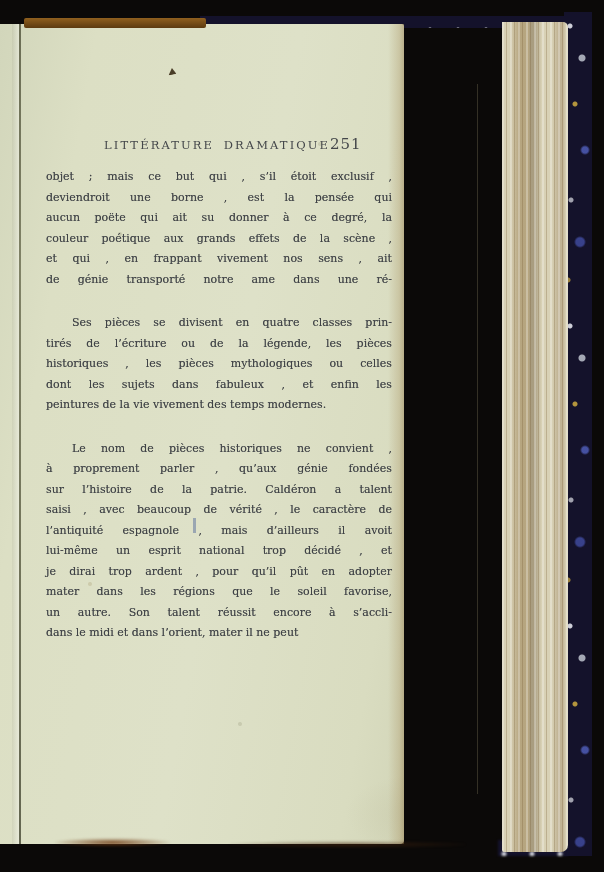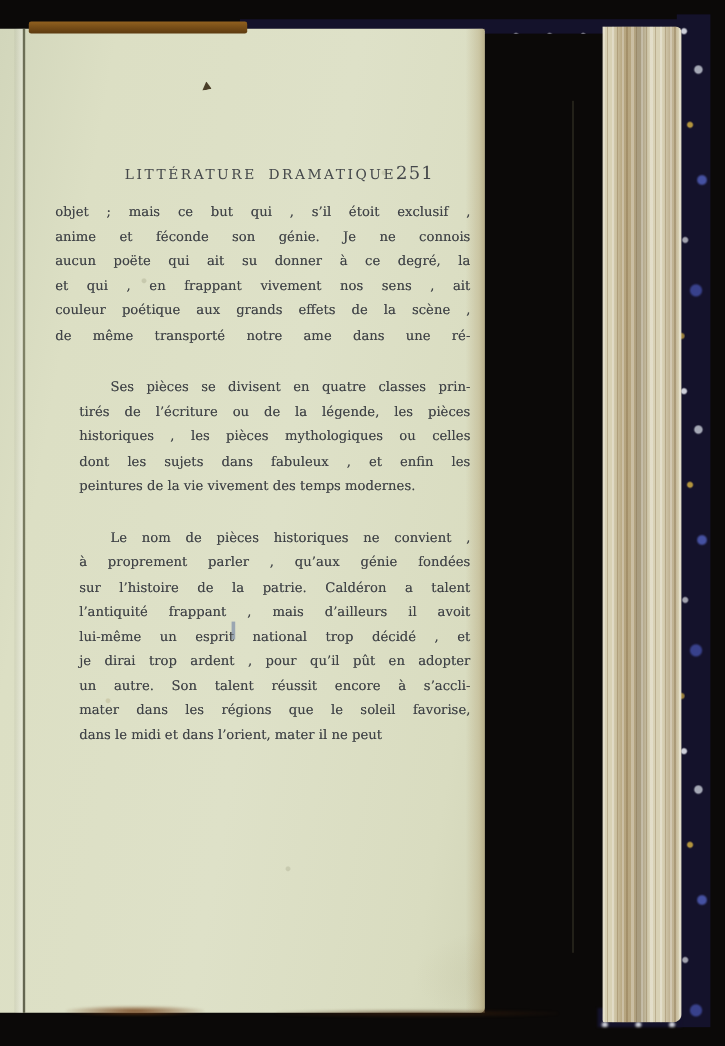--- a/index.html
+++ b/index.html
@@ -71,21 +71,21 @@
   .text-block{position:absolute;left:46px;top:112px;width:346px;color:var(--ink,#3f4246);}
   .page-header{position:relative;height:30px;}
   .running-head{
     position:absolute;left:58px;top:2px;
     font-size:11.5px;letter-spacing:2.1px;word-spacing:4px;white-space:nowrap;
     color:#44474a;
   }
   .page-number{position:absolute;left:284px;top:-1px;font-size:15px;letter-spacing:1px;color:#44474a;}
   .paragraphs{margin-top:1px;}
   .para{margin:0;}
-  .para + .para{margin-top:23px;margin-left:20px;}
+  .para + .para{margin-top:23px;}
   .line{
     font-size:11px;line-height:20.5px;height:20.5px;white-space:normal;
     text-align:justify;text-align-last:justify;
     color:var(--ink,#3f4246);text-shadow:0 0 .4px rgba(62,66,70,.55);
   }
   .line.last{text-align-last:left;}
   .line.indent{padding-left:26px;}
 </style>
 </head>
 <body>
@@ -108,42 +108,43 @@
     <div class="blue-tick"></div>
 
     <div class="text-block">
       <div class="page-header">
         <span class="running-head">LITTÉRATURE DRAMATIQUE.</span>
         <span class="page-number">251</span>
       </div>
       <div class="paragraphs">
           <div class="para">
             <div class="line">objet ; mais ce but qui , s’il étoit exclusif ,</div>
-            <div class="line">anime et féconde son génie. Je ne connois</div>
+            <div class="line">deviendroit une borne , est la pensée qui</div>
             <div class="line">aucun poëte qui ait su donner à ce degré, la</div>
+            <div class="line">couleur poétique aux grands effets de la scène ,</div>
             <div class="line">et qui , en frappant vivement nos sens , ait</div>
-            <div class="line">couleur poétique aux grands effets de la scène ,</div>
-            <div class="line">de même transporté notre ame dans une ré-</div>
+            <div class="line">de génie transporté notre ame dans une ré-</div>
           </div>
           <div class="para">
             <div class="line indent">Ses pièces se divisent en quatre classes prin-</div>
             <div class="line">tirés de l’écriture ou de la légende, les pièces</div>
             <div class="line">historiques , les pièces mythologiques ou celles</div>
             <div class="line">dont les sujets dans fabuleux , et enfin les</div>
             <div class="line last">peintures de la vie vivement des temps modernes.</div>
           </div>
           <div class="para">
             <div class="line indent">Le nom de pièces historiques ne convient ,</div>
             <div class="line">à proprement parler , qu’aux génie fondées</div>
             <div class="line">sur l’histoire de la patrie. Caldéron a talent</div>
-            <div class="line">l’antiquité frappant , mais d’ailleurs il avoit</div>
+            <div class="line">saisi , avec beaucoup de vérité , le caractère de</div>
+            <div class="line">l’antiquité espagnole , mais d’ailleurs il avoit</div>
             <div class="line">lui-même un esprit national trop décidé , et</div>
             <div class="line">je dirai trop ardent , pour qu’il pût en adopter</div>
+            <div class="line">mater dans les régions que le soleil favorise,</div>
             <div class="line">un autre. Son talent réussit encore à s’accli-</div>
-            <div class="line">mater dans les régions que le soleil favorise,</div>
             <div class="line last">dans le midi et dans l’orient, mater il ne peut</div>
           </div>
         </div>
     </div>
   </div>
 
   <div class="top-brown-stain"></div>
   <div class="bottom-smudge-1"></div>
   <div class="bottom-smudge-2"></div>
 

